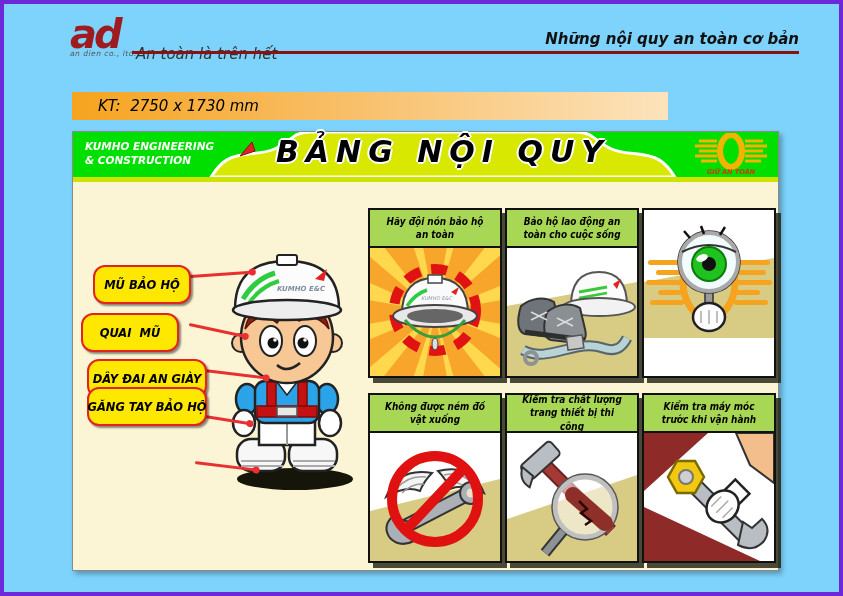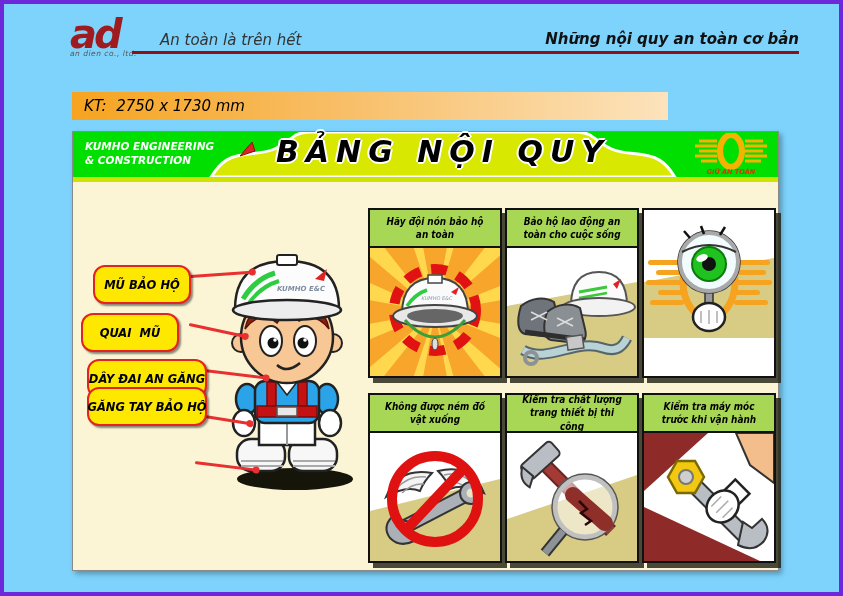--- a/index.html
+++ b/index.html
@@ -3,28 +3,28 @@
 <meta charset="utf-8">
 <style>
   html,body{margin:0;padding:0;background:#fff;}
   *{box-sizing:border-box;font-family:"DejaVu Sans","Liberation Sans",sans-serif;}
   #page{position:relative;width:843px;height:596px;background:#7dd3fc;border:4px solid #6d28d9;overflow:hidden;font-style:italic;}
 
   
   #brand{position:absolute;left:66px;top:10px;width:120px;text-align:left;}
   #brand .mark{font-size:40px;font-weight:bold;color:#9E1B1F;letter-spacing:-3px;line-height:40px;}
   #brand .sub{font-size:7.5px;color:#555;margin-top:-5px;letter-spacing:.5px;}
-  #tagline{position:absolute;left:132px;top:27px;font-size:15px;color:#333;margin-left:24px;}
+  #tagline{position:absolute;left:132px;top:41px;font-size:15px;color:#333;}
   #rule{position:absolute;left:128px;top:47px;width:667px;height:3px;background:#8B1212;}
   #hdr-right{position:absolute;left:500px;top:26px;width:295px;text-align:right;font-size:15px;font-weight:bold;color:#111;}
 
   
   #size-bar{position:absolute;left:68px;top:88px;width:596px;height:28px;
     background:linear-gradient(to right,#F6A41F 0%,#F8BE67 45%,#FCE3BC 100%);
-    line-height:28px;padding-left:12px;font-size:15px;color:#000;white-space:pre;}
+    line-height:28px;padding-left:26px;font-size:15px;color:#000;white-space:pre;}
 
   
   #board{position:absolute;left:68px;top:127px;width:707px;height:440px;background:#FBF5D6;
     border:1px solid #8a8a8a;box-shadow:3px 3px 5px rgba(0,0,0,.3);}
   #band{position:absolute;left:0;top:0;width:100%;height:45px;background:#00DF00;}
   #band-sep{position:absolute;left:0;top:45px;width:100%;height:5px;background:#CFE300;}
 
   #org{position:absolute;left:12px;top:8px;color:#fff;font-weight:bold;font-size:10.5px;line-height:1.3;white-space:pre;}
   #org-arrow{position:absolute;left:153px;top:0px;}
 
@@ -102,21 +102,21 @@
         <line x1="52" y1="18" x2="70" y2="18" stroke="#F3B300" stroke-width="3"></line>
         <line x1="52" y1="23" x2="74" y2="23" stroke="#F3B300" stroke-width="3"></line>
         <line x1="52" y1="28" x2="68" y2="28" stroke="#F3B300" stroke-width="3"></line>
         <ellipse cx="38" cy="18" rx="11" ry="16" fill="none" stroke="#F3B300" stroke-width="6"></ellipse>
       </g>
       <text x="38" y="41" text-anchor="middle" font-size="6.5" font-weight="bold" fill="#E03000">GIỮ AN TOÀN</text>
     </svg>
 
     <div class="pill" style="left:20px;top:133px;width:98px;">MŨ BẢO HỘ</div>
     <div class="pill" style="left:8px;top:181px;width:98px;">QUAI  MŨ</div>
-    <div class="pill" style="left:14px;top:227px;width:120px;">DÂY ĐAI AN GĂNG</div>
+    <div class="pill" style="left:14px;top:227px;width:120px;">DÂY ĐAI AN GIÀY</div>
     <div class="pill" style="left:14px;top:255px;width:120px;">GĂNG TAY BẢO HỘ</div>
 
     <div class="pline" style="left:116px;top:143px;width:64px;transform:rotate(-4deg);"></div>
     <div class="pline" style="left:116px;top:191px;width:58px;transform:rotate(12deg);"></div>
     <div class="pline" style="left:132px;top:237px;width:62px;transform:rotate(7deg);"></div>
     <div class="pline" style="left:132px;top:283px;width:46px;transform:rotate(9deg);"></div>
     <div class="pline" style="left:122px;top:329px;width:62px;transform:rotate(7deg);"></div>
 
     <svg id="character" viewBox="0 0 160 258">
       <ellipse cx="92" cy="244" rx="58" ry="11" fill="#15150A"></ellipse>

